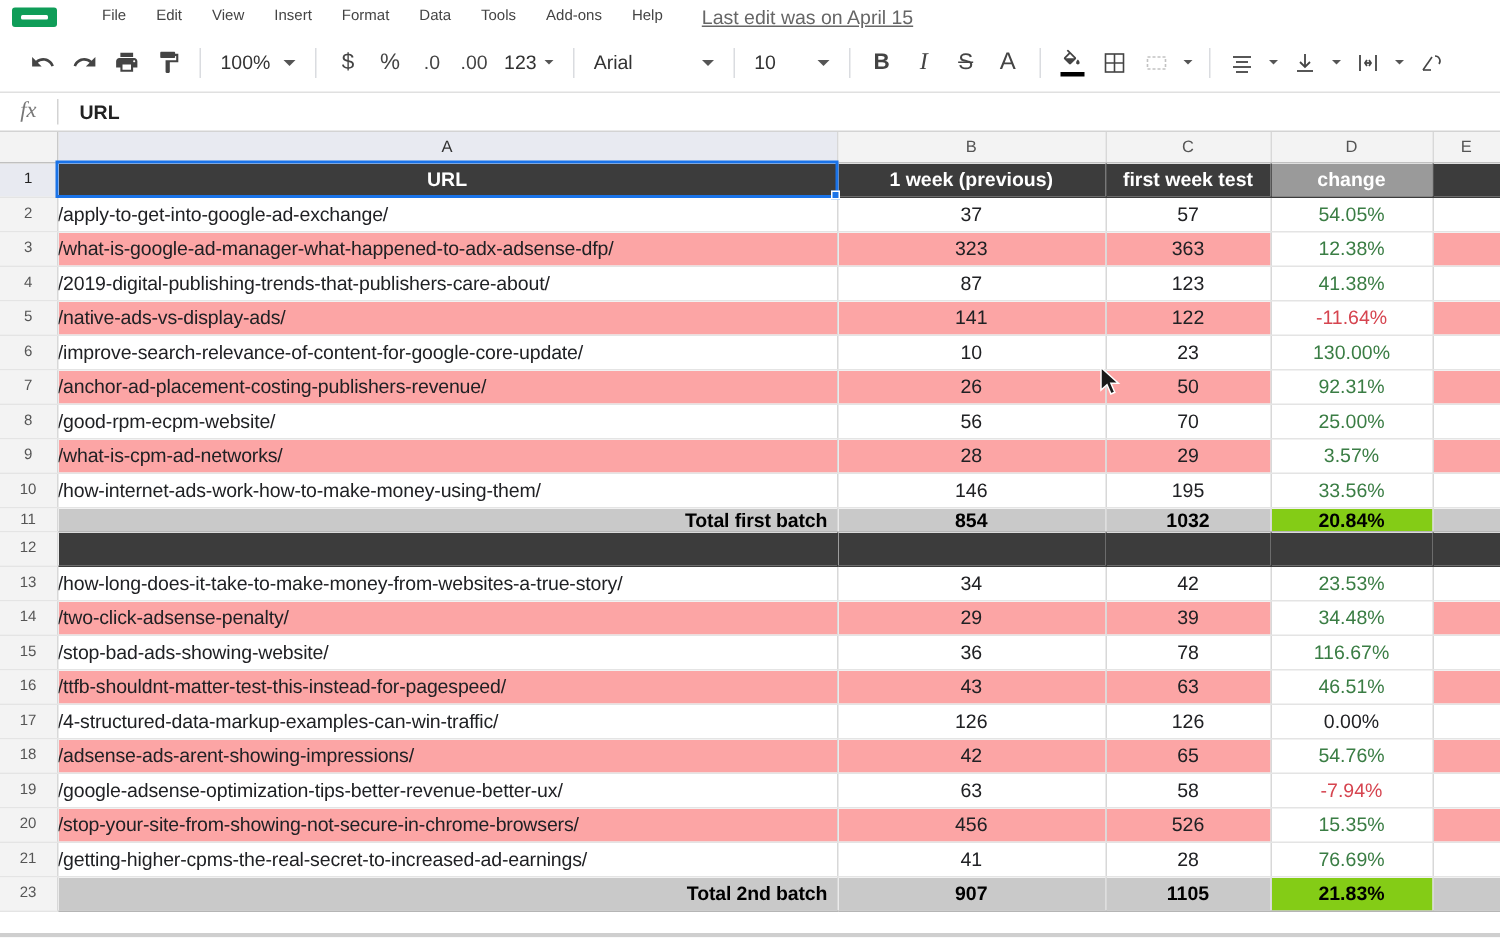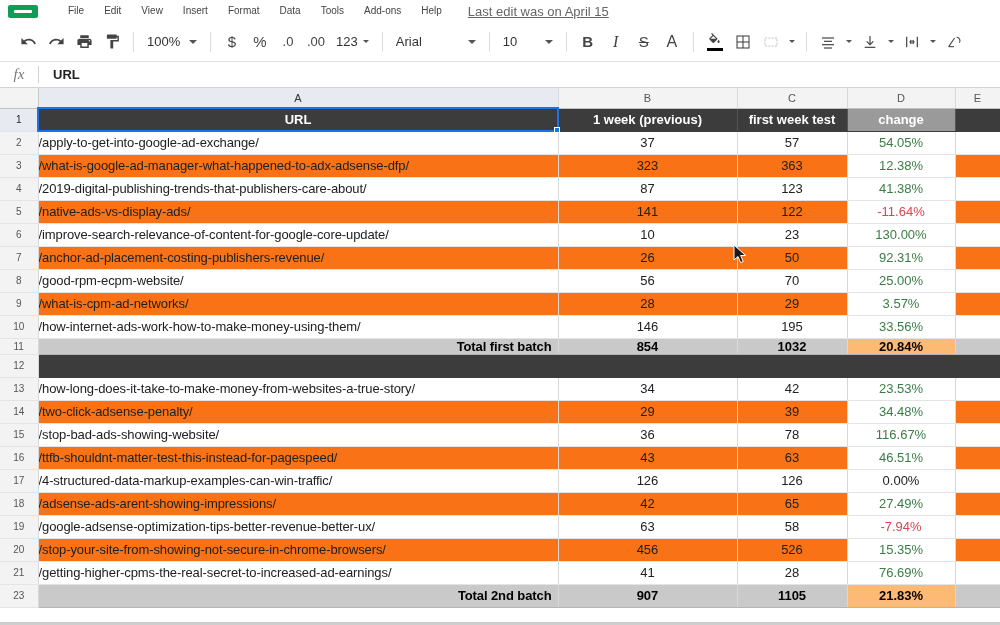--- a/index.html
+++ b/index.html
@@ -178,21 +178,21 @@
     font-size: 10px;
     color: #555;
   }
   td.rownum.sel { background: #e8eaf1; color:#222; }
 
   
   td.cell { vertical-align: middle; background: #fff; }
   td.url  { padding-left: 5px; text-align: left; color:#202124; letter-spacing:-0.1px;}
   td.num  { text-align: center; color:#202124; }
   td.pct  { text-align: center; }
-  td.alt  { background: #f97316; }
+  td.alt  { background: #fca5a5; }
 
   
   tr.hdrrow td.cell { background: #3c3c3c; color:#fff; font-weight:bold; text-align:center; border-bottom:1px solid #3c3c3c; border-right:1px solid #555;}
   tr.hdrrow td.cell.changehdr { background: #9a9a9a; color:#fff; }
   tr.hdrrow td.cell.urlhdr { position: relative; }
 
   
   .sel-outline {
     position: absolute;
     border: 2px solid #1a73e8;
@@ -203,21 +203,21 @@
     position: absolute;
     width: 6px; height: 6px;
     background: #1a73e8;
     border: 1px solid #fff;
     z-index: 6;
   }
 
   
   tr.totalrow td.cell { background: #c9c9c9; font-weight:bold; color:#000; border-bottom:1px solid #b5b5b5;}
   tr.totalrow td.url { text-align: right; padding-right: 6px; }
-  tr.totalrow td.pct { background:#fdba74; }
+  tr.totalrow td.pct { background:#84cc16; }
 
   
   tr.darkrow td.cell { background:#3c3c3c; border-bottom:1px solid #3c3c3c; border-right:1px solid #3c3c3c;}
 
   .pos { color: #3a7d44; }
   .neg { color: #d64550; }
   .zero { color: #202124; }
   .tintg { background: #f4f9f4; }
   .tintr { background: #fdf4f5; }
   .tint0 { background: #fbfbfb; }
@@ -553,21 +553,21 @@
           <td class="cell num">126</td>
           <td class="cell num">126</td>
           <td class="cell pct zero tint0">0.00%</td>
           <td class="cell"></td>
         </tr>
         <tr style="height: 23px;">
           <td class="rownum">18</td>
           <td class="cell url alt">/adsense-ads-arent-showing-impressions/</td>
           <td class="cell num alt">42</td>
           <td class="cell num alt">65</td>
-          <td class="cell pct pos tintg">27.49%</td>
+          <td class="cell pct pos tintg">54.76%</td>
           <td class="cell alt"></td>
         </tr>
         <tr style="height: 23px;">
           <td class="rownum">19</td>
           <td class="cell url">/google-adsense-optimization-tips-better-revenue-better-ux/</td>
           <td class="cell num">63</td>
           <td class="cell num">58</td>
           <td class="cell pct neg tintr">-7.94%</td>
           <td class="cell"></td>
         </tr>

